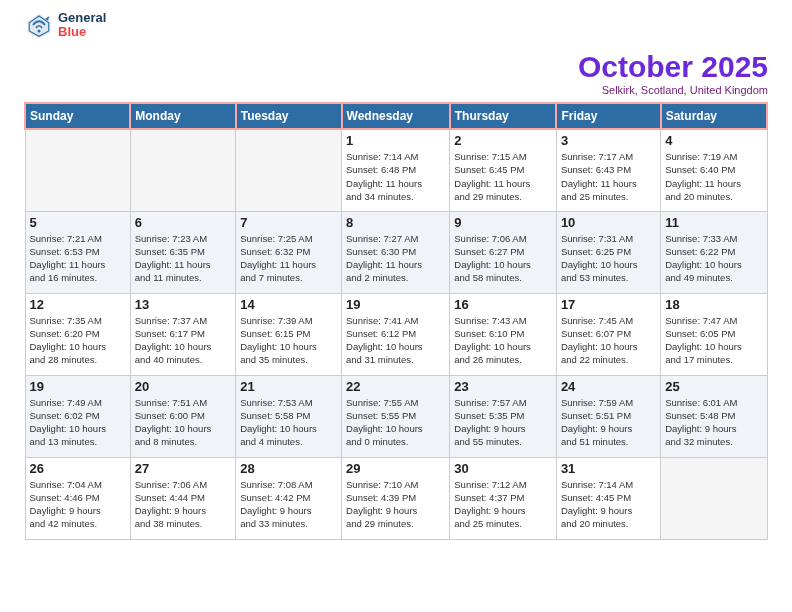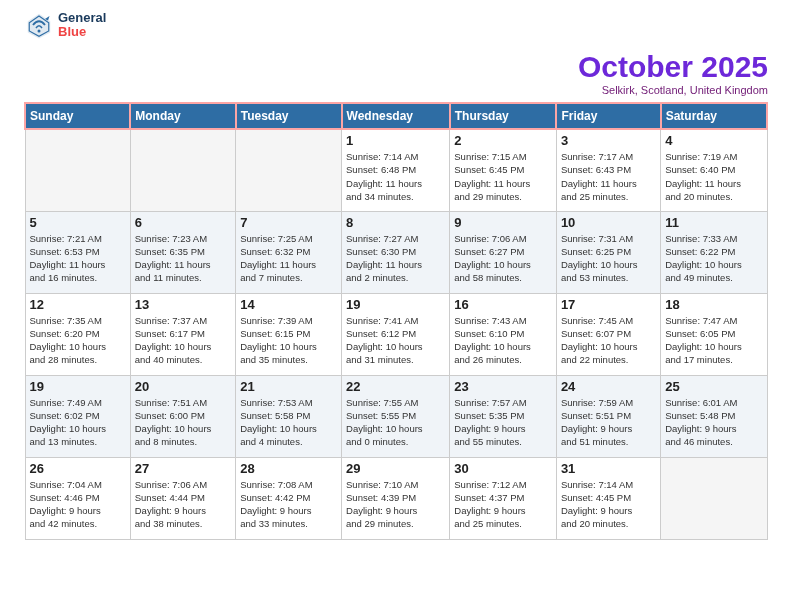--- a/index.html
+++ b/index.html
@@ -235,21 +235,21 @@
           <td>
             <span class="day-num">23</span>
             <div class="day-info"><span>Sunrise: 7:57 AM</span><br><span>Sunset: 5:35 PM</span><br><span>Daylight: 9 hours</span><br><span>and 55 minutes.</span></div>
           </td>
           <td>
             <span class="day-num">24</span>
             <div class="day-info"><span>Sunrise: 7:59 AM</span><br><span>Sunset: 5:51 PM</span><br><span>Daylight: 9 hours</span><br><span>and 51 minutes.</span></div>
           </td>
           <td>
             <span class="day-num">25</span>
-            <div class="day-info"><span>Sunrise: 6:01 AM</span><br><span>Sunset: 5:48 PM</span><br><span>Daylight: 9 hours</span><br><span>and 46 minutes.</span></div>
+            <div class="day-info"><span>Sunrise: 6:01 AM</span><br><span>Sunset: 5:48 PM</span><br><span>Daylight: 9 hours</span><br><span>and 32 minutes.</span></div>
           </td>
         </tr>
         <tr>
           <td>
             <span class="day-num">26</span>
             <div class="day-info"><span>Sunrise: 7:04 AM</span><br><span>Sunset: 4:46 PM</span><br><span>Daylight: 9 hours</span><br><span>and 42 minutes.</span></div>
           </td>
           <td>
             <span class="day-num">27</span>
             <div class="day-info"><span>Sunrise: 7:06 AM</span><br><span>Sunset: 4:44 PM</span><br><span>Daylight: 9 hours</span><br><span>and 38 minutes.</span></div>

